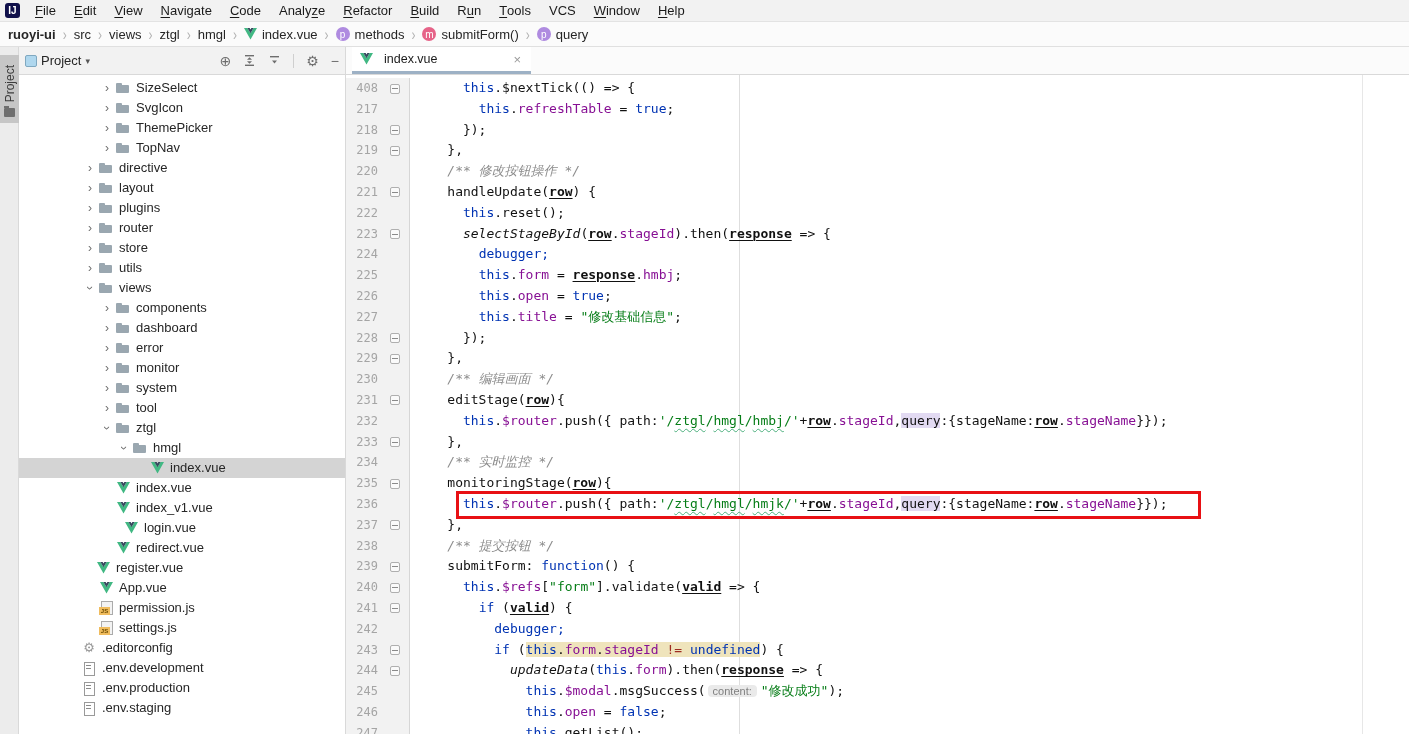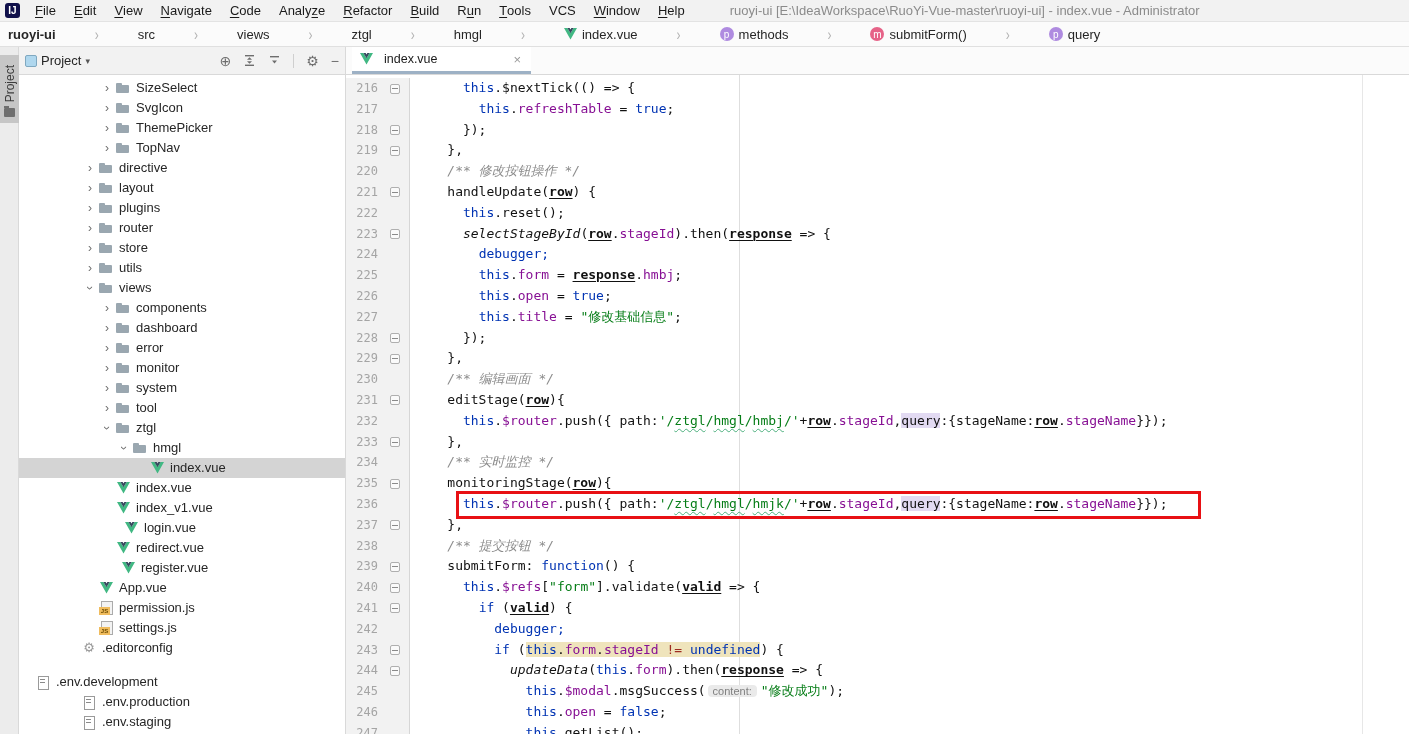--- a/index.html
+++ b/index.html
@@ -13,21 +13,21 @@
     background:#10104a; color:#fff; font-size:10px; font-weight:bold;
     display:flex; align-items:center; justify-content:center; }
   .menu-item { font-size:13px; color:#1a1a1a; padding:0 9px; height:22px;
     display:flex; align-items:center; cursor:default; }
   .menu-item u { text-decoration:underline; text-underline-offset:2px; }
   #win-title { font-size:13px; color:#8b8b8b; margin-left:36px; white-space:nowrap; }
 
   
   #crumbbar { position:absolute; left:0; top:22px; width:1409px; height:25px;
     background:#FBFBFB; display:flex; align-items:center; padding-left:8px;
-    border-bottom:1px solid #E0E0E0;gap:32px; }
+    border-bottom:1px solid #E0E0E0; }
   .crumb { font-size:13px; color:#262626; display:flex; align-items:center; white-space:nowrap; }
   .crumb.bold { font-weight:bold; }
   .crumb-sep { color:#b3b3b3; font-size:12px; padding:0 7px; transform:scaleY(1.4); }
   .badge { width:14px; height:14px; border-radius:50%; color:#fff; font-size:10px;
     display:inline-flex; align-items:center; justify-content:center; margin-right:5px; }
   .badge.p { background:#AF8BE0; }
   .badge.m { background:#E66388; }
 
   
   #stripe { position:absolute; left:0; top:47px; width:19px; bottom:0;
@@ -134,21 +134,20 @@
       <div class="menu-item"><u>C</u>ode</div>
       <div class="menu-item">Analy<u>z</u>e</div>
       <div class="menu-item"><u>R</u>efactor</div>
       <div class="menu-item"><u>B</u>uild</div>
       <div class="menu-item">R<u>u</u>n</div>
       <div class="menu-item"><u>T</u>ools</div>
       <div class="menu-item">VCS</div>
       <div class="menu-item"><u>W</u>indow</div>
       <div class="menu-item"><u>H</u>elp</div>
     </div>
-  <div id="win-title">ruoyi-ui [E:\IdeaWorkspace\RuoYi-Vue-master\ruoyi-ui] - index.vue - Administrator</div>
 </div>
 
 <div id="crumbbar">
     <span class="crumb bold">ruoyi-ui</span>
     <span class="crumb-sep">›</span>
     <span class="crumb">src</span>
     <span class="crumb-sep">›</span>
     <span class="crumb">views</span>
     <span class="crumb-sep">›</span>
     <span class="crumb">ztgl</span>
@@ -335,21 +334,21 @@
       <div class="trow" style="padding-left: 80px;">
         <span class="chev"></span>
         <span class="ticon">
           <svg viewBox="0 0 24 22" class="vue-svg">
             <path d="M0 0 h6.3 L12 9.6 17.7 0 H24 L12 21 Z" fill="#41B883"></path>
             <path d="M6.3 0 h4.2 L12 2.8 13.5 0 h4.2 L12 9.6 Z" fill="#35495E"></path>
           </svg>
         </span>
         <span class="tlabel">redirect.vue</span>
       </div>
-      <div class="trow" style="padding-left: 85px;">
+      <div class="trow" style="padding-left: 60px;">
         <span class="chev"></span>
         <span class="ticon">
           <svg viewBox="0 0 24 22" class="vue-svg">
             <path d="M0 0 h6.3 L12 9.6 17.7 0 H24 L12 21 Z" fill="#41B883"></path>
             <path d="M6.3 0 h4.2 L12 2.8 13.5 0 h4.2 L12 9.6 Z" fill="#35495E"></path>
           </svg>
         </span>
         <span class="tlabel">register.vue</span>
       </div>
       <div class="trow" style="padding-left: 63px;">
@@ -370,21 +369,21 @@
       <div class="trow" style="padding-left: 63px;">
         <span class="chev"></span>
         <span class="ticon i-js"></span>
         <span class="tlabel">settings.js</span>
       </div>
       <div class="trow" style="padding-left: 46px;">
         <span class="chev"></span>
         <span class="ticon i-gear">⚙</span>
         <span class="tlabel">.editorconfig</span>
       </div>
-      <div class="trow" style=" margin-top: 14px;">
+      <div class="trow" style="padding-left: 46px;">
         <span class="chev"></span>
         <span class="ticon i-txt"></span>
         <span class="tlabel">.env.development</span>
       </div>
       <div class="trow" style="padding-left: 46px;">
         <span class="chev"></span>
         <span class="ticon i-txt"></span>
         <span class="tlabel">.env.production</span>
       </div>
       <div class="trow" style="padding-left: 46px;">
@@ -404,21 +403,21 @@
       </svg>
       <span id="tab-label">index.vue</span>
       <span id="tab-close">×</span>
     </div>
   </div>
   <div id="code-area">
     <div id="fold-line"></div>
     <div id="wrap-guide"></div>
     <div id="lines">
         <div class="cl">
-          <span class="ln">216</span>
+          <span class="ln">408</span>
           <span class="fold">
             <span class="fm"></span>
           </span>
           <span class="lc">      <span class="t kw">this</span><span class="t pl">.$nextTick(() =&gt; {</span></span>
         </div>
         <div class="cl">
           <span class="ln">217</span>
           <span class="fold"></span>
           <span class="lc">        <span class="t kw">this</span><span class="t pl">.</span><span class="t prop">refreshTable</span><span class="t pl"> = </span><span class="t kw">true</span><span class="t pl">;</span></span>
         </div>

